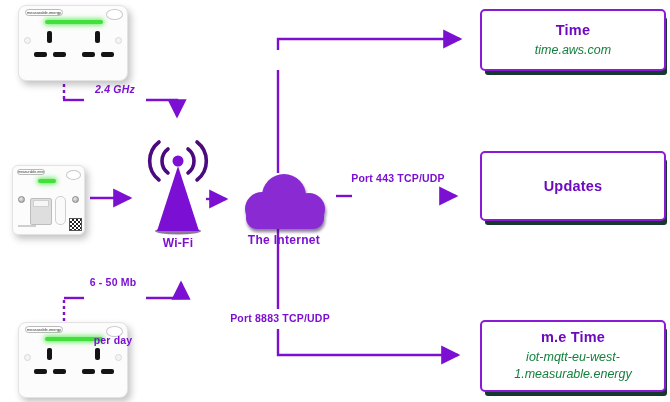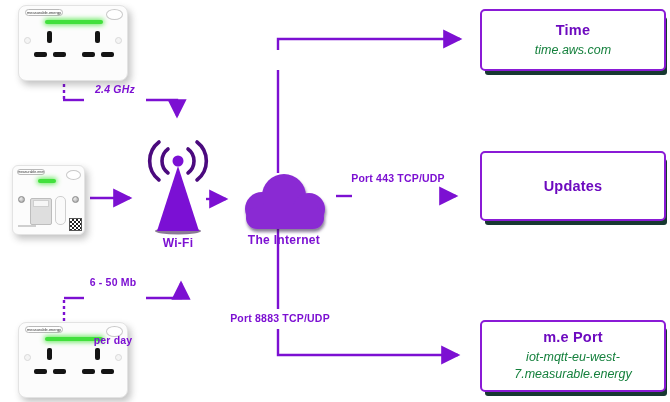--- a/index.html
+++ b/index.html
@@ -123,22 +123,22 @@
   <div class="lbl node-lbl" style="left:222px; top:234px; width:124px;">The Internet</div>
 
   <div class="endpoint" style="left:480px; top:9px; height:62px;">
     <div class="title">Time</div>
     <div class="host">time.aws.com</div>
   </div>
   <div class="endpoint" style="left:480px; top:151px; height:70px;">
     <div class="title">Updates</div>
   </div>
   <div class="endpoint" style="left:480px; top:320px; height:72px;">
-    <div class="title">m.e Port</div>
-    <div class="host">iot-mqtt-eu-west-7.measurable.energy</div>
+    <div class="title">m.e Time</div>
+    <div class="host">iot-mqtt-eu-west-1.measurable.energy</div>
   </div>
 
   <div class="plate" style="left:18px; top:5px; width:108px; height:74px;">
     <div class="pill-label" style="left:6px; top:3px; width:38px; height:7px;">measurable.energy</div>
     <div class="oval-btn" style="left:87px; top:3px; width:15px; height:9px;"></div>
     <div class="led" style="left:26px; top:14px; width:58px; height:4px;"></div>
     <div class="slot-v" style="left:28px; top:25px;"></div>
     <div class="slot-h" style="left:15px; top:46px;"></div>
     <div class="slot-h" style="left:34px; top:46px;"></div>
     <div class="dot" style="left:5px;  top:31px;"></div>

